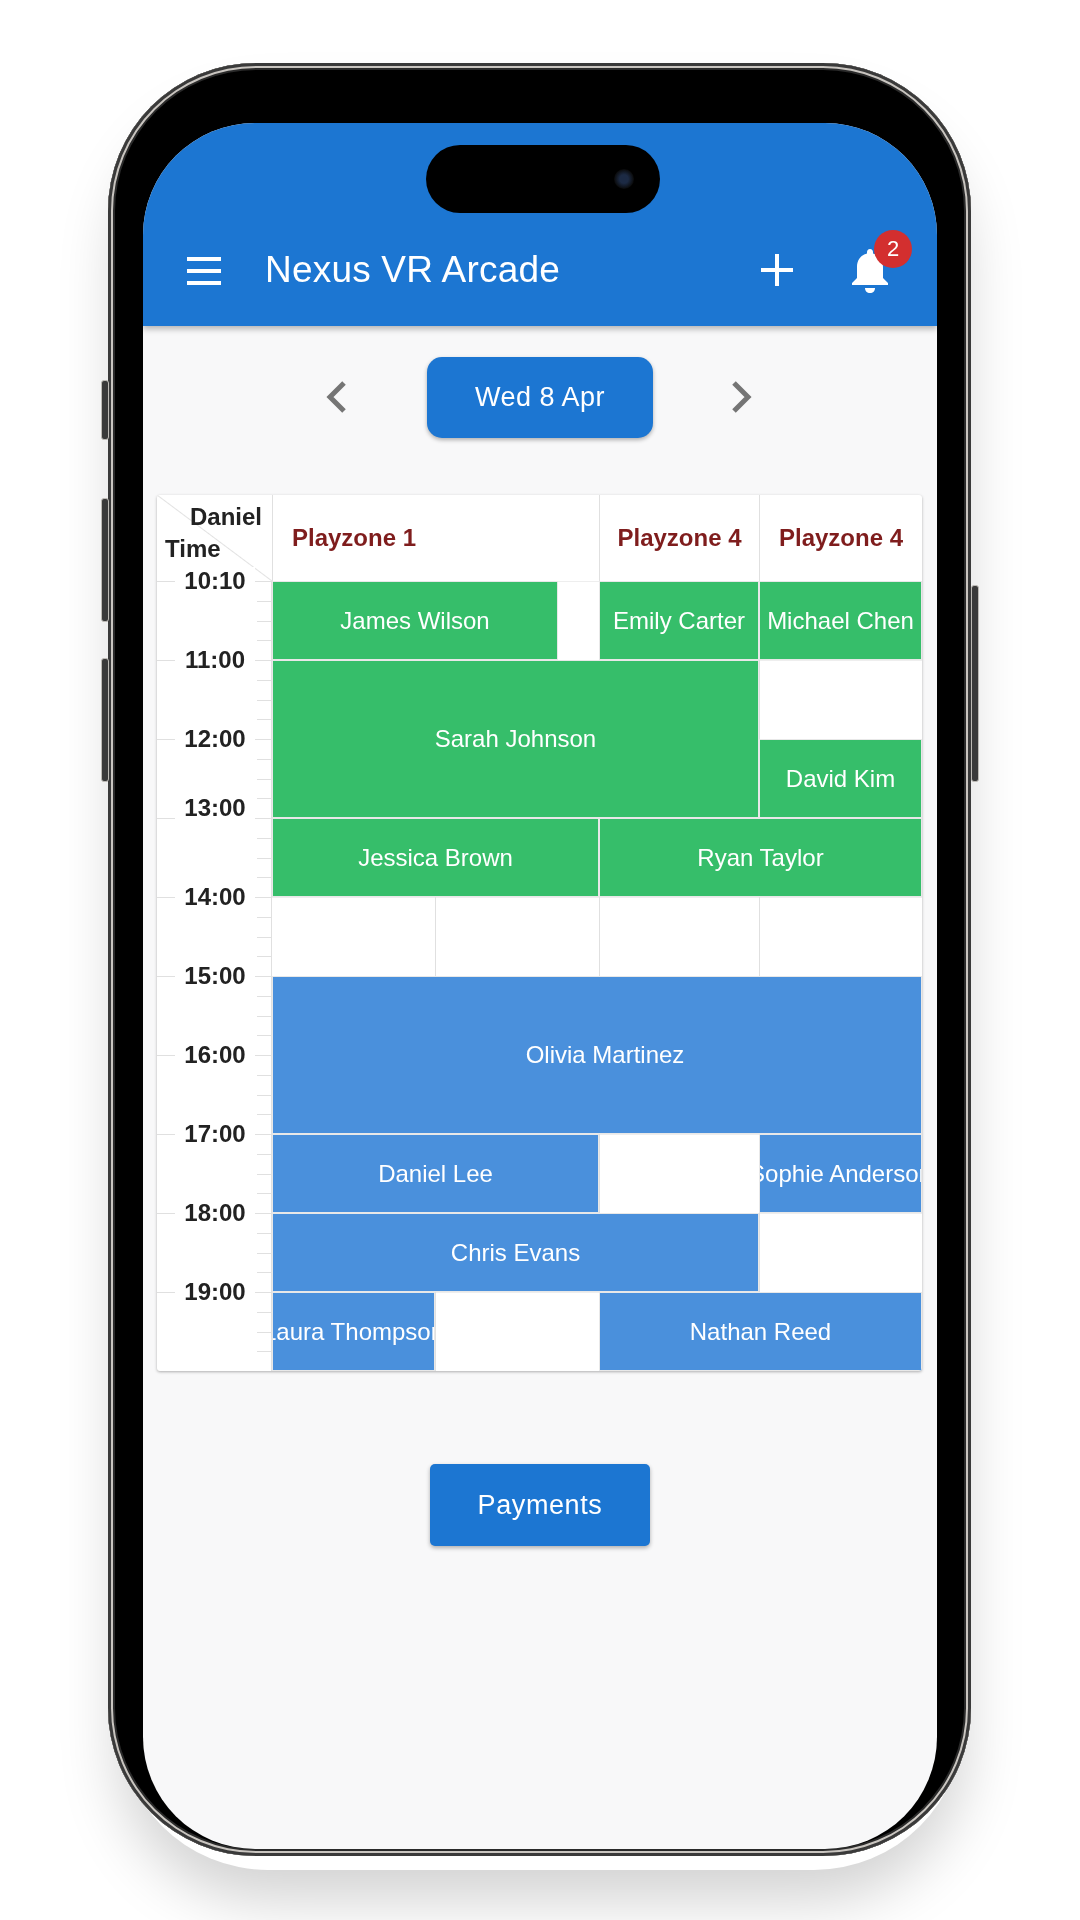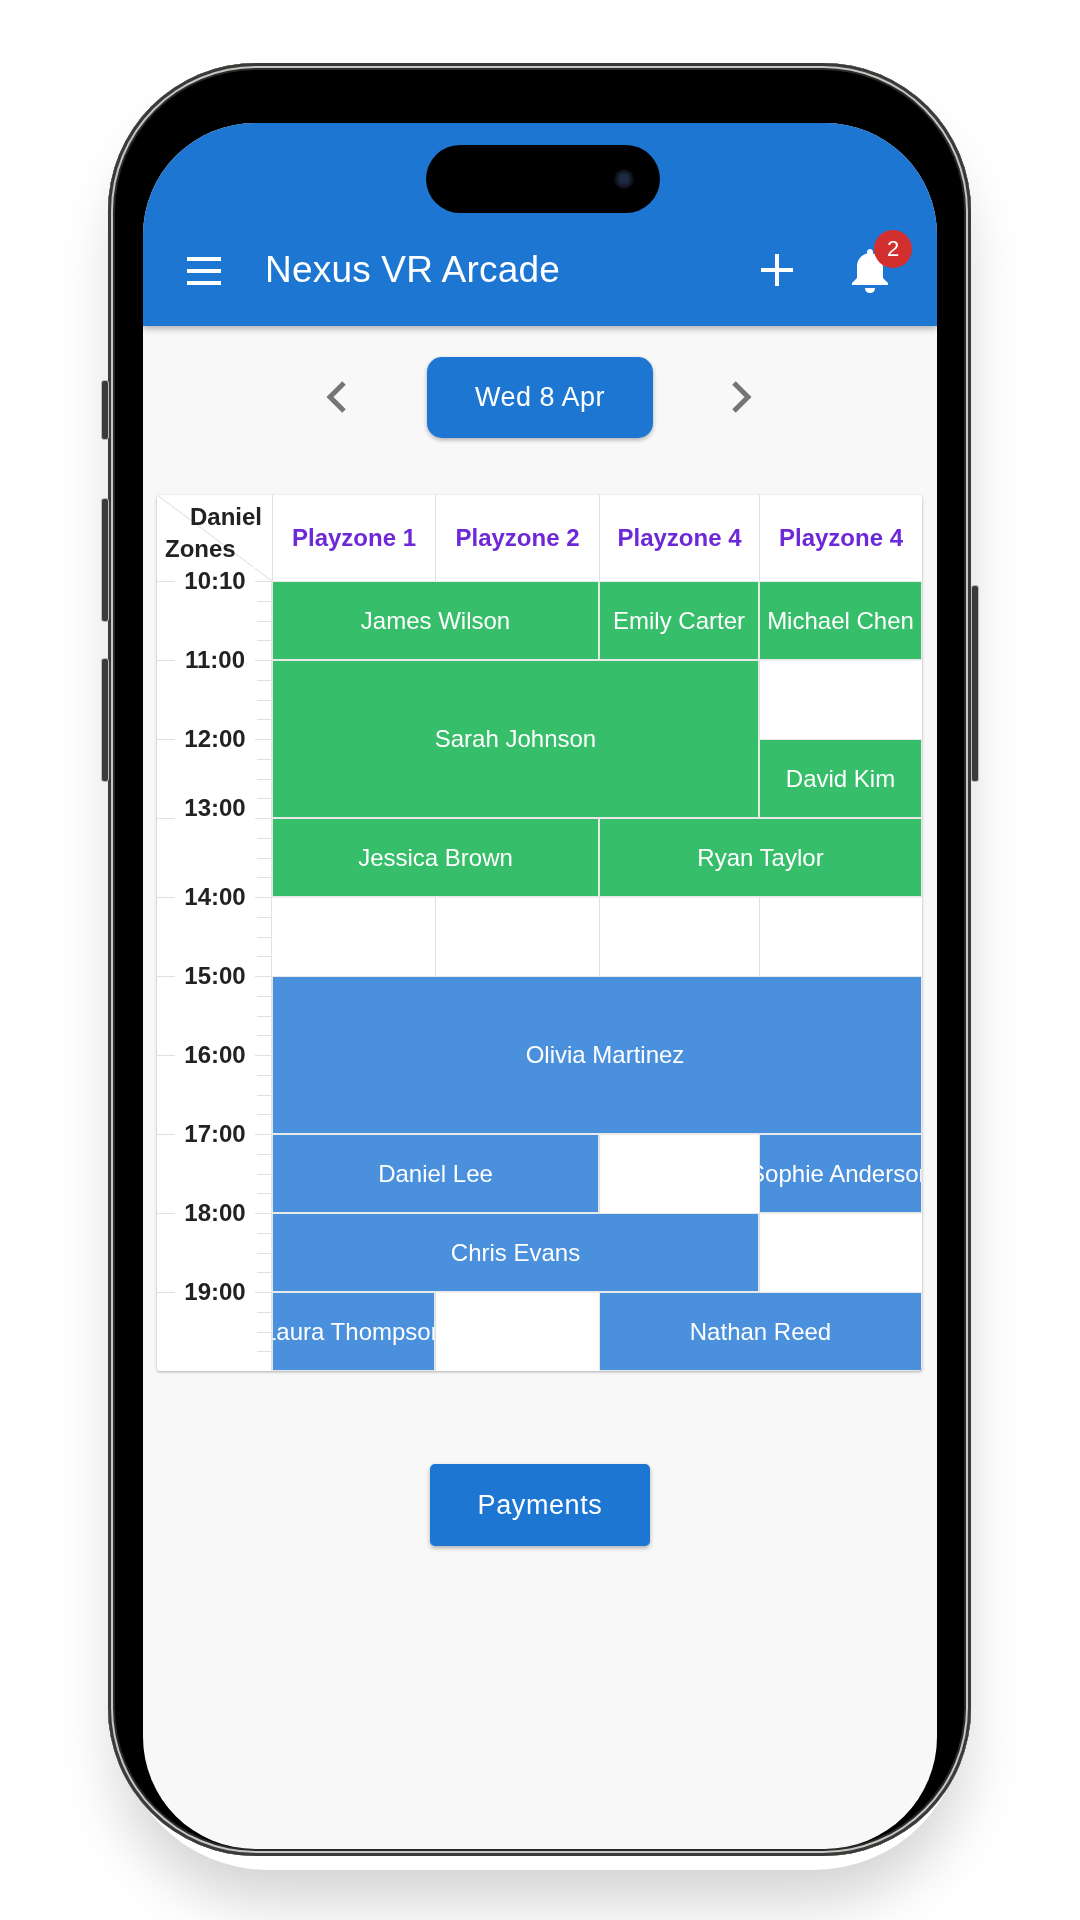--- a/index.html
+++ b/index.html
@@ -62,21 +62,21 @@
     background: #fff; border-radius: 3px; box-shadow: 0 1px 3px rgba(0,0,0,0.3); overflow: hidden;
   }
   .corner {
     position: absolute; left: 0; top: 0; width: 115px; height: 86px;
     background: linear-gradient(to top right, transparent calc(50% - 1px), #e2e2e2 50%, transparent calc(50% + 1px));
   }
   .corner .zones { position: absolute; right: 10px; top: 8px; font-size: 24px; font-weight: 700; color: #222; }
   .corner .time { position: absolute; left: 8px; top: 40px; font-size: 24px; font-weight: 700; color: #222; }
   .col-head {
     position: absolute; top: 0; height: 86px; border-left: 1px solid #e0e0e0;
-    font-size: 24px; font-weight: 700; color: #6d28d9; text-align: center; line-height: 86px; white-space: nowrap;
+    font-size: 24px; font-weight: 700; color: #7f1d1d; text-align: center; line-height: 86px; white-space: nowrap;
   }
   .time-col { position: absolute; left: 0; top: 86px; width: 115px; height: 790px; border-right: 1px solid #e0e0e0; }
   .hour-line { position: absolute; left: 0; width: 115px; height: 1px; background: #e0e0e0; }
   .hour-label {
     position: absolute; left: 18px; width: 80px; font-size: 24px; font-weight: 700; color: #222;
     text-align: center; background: #fff; line-height: 28px;
   }
   .tick { position: absolute; right: 0; width: 14px; height: 1px; background: #e0e0e0; }
   .grid-vline { position: absolute; top: 86px; width: 1px; height: 790px; background: #e0e0e0; }
   .grid-hline { position: absolute; left: 115px; width: 650px; height: 1px; background: #eeeeee; }
@@ -137,24 +137,23 @@
   <div class="date-btn">Wed 8 Apr</div>
   <div class="date-nav-next">
     <svg width="40" height="40" viewBox="0 0 40 40">
         <path d="M14 6 L28 20 L14 34" stroke="#757575" stroke-width="5" fill="none"></path>
       </svg>
   </div>
 
   <div class="schedule" id="schedule">
     <div class="corner">
       <span class="zones">Daniel</span>
-      <span class="time">Zones</span>
+      <span class="time">Time</span>
     </div>
     <div class="col-head" style="left:115px;width:163px;">Playzone 1</div>
-    <div class="col-head" style="left:278px;width:164px;">Playzone 2</div>
     <div class="col-head" style="left:442px;width:160px;">Playzone 4</div>
     <div class="col-head" style="left:602px;width:163px;">Playzone 4</div>
 
     <div class="time-col" id="time-col">
         <div class="hour-line" style="top: 0px;"></div>
         <div class="hour-label" style="top: -14px;">10:10</div>
         <div class="tick" style="top: 19.75px;"></div>
         <div class="tick" style="top: 39.5px;"></div>
         <div class="tick" style="top: 59.25px;"></div>
         <div class="hour-line" style="top: 79px;"></div>
@@ -212,21 +211,21 @@
         <div class="grid-hline" style="top: 481px;"></div>
         <div class="grid-hline" style="top: 560px;"></div>
         <div class="grid-hline" style="top: 639px;"></div>
         <div class="grid-hline" style="top: 718px;"></div>
         <div class="grid-hline" style="top: 797px;"></div>
         <div class="grid-vline" style="left: 278px;"></div>
         <div class="grid-vline" style="left: 442px;"></div>
         <div class="grid-vline" style="left: 602px;"></div>
       </div>
     <div id="blocks-layer">
-        <div class="block green" style="left: 115px; width: 327px; top: 86px; height: 79px; background: rgb(54, 190, 106);">
+        <div class="block green" style="left: 115px; width: 286px; top: 86px; height: 79px; background: rgb(54, 190, 106);">
           <span>James Wilson</span>
         </div>
         <div class="block green" style="left: 442px; width: 160px; top: 86px; height: 79px; background: rgb(54, 190, 106);">
           <span>Emily Carter</span>
         </div>
         <div class="block green" style="left: 602px; width: 163px; top: 86px; height: 79px; background: rgb(54, 190, 106);">
           <span>Michael Chen</span>
         </div>
         <div class="block green" style="left: 115px; width: 487px; top: 165px; height: 158px; background: rgb(54, 190, 106);">
           <span>Sarah Johnson</span>

